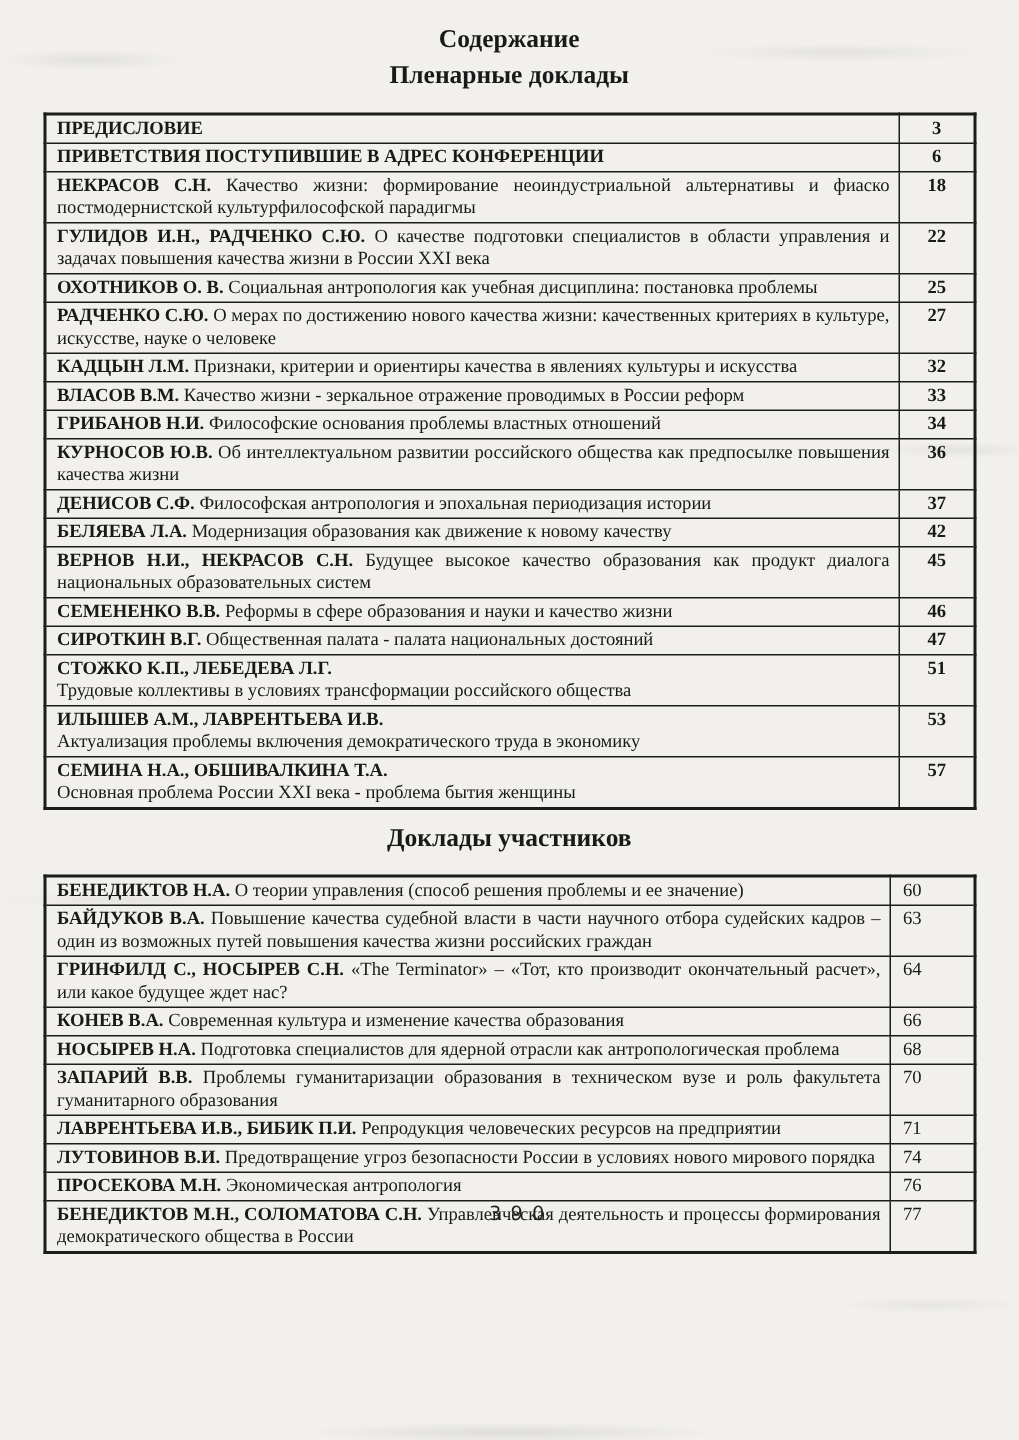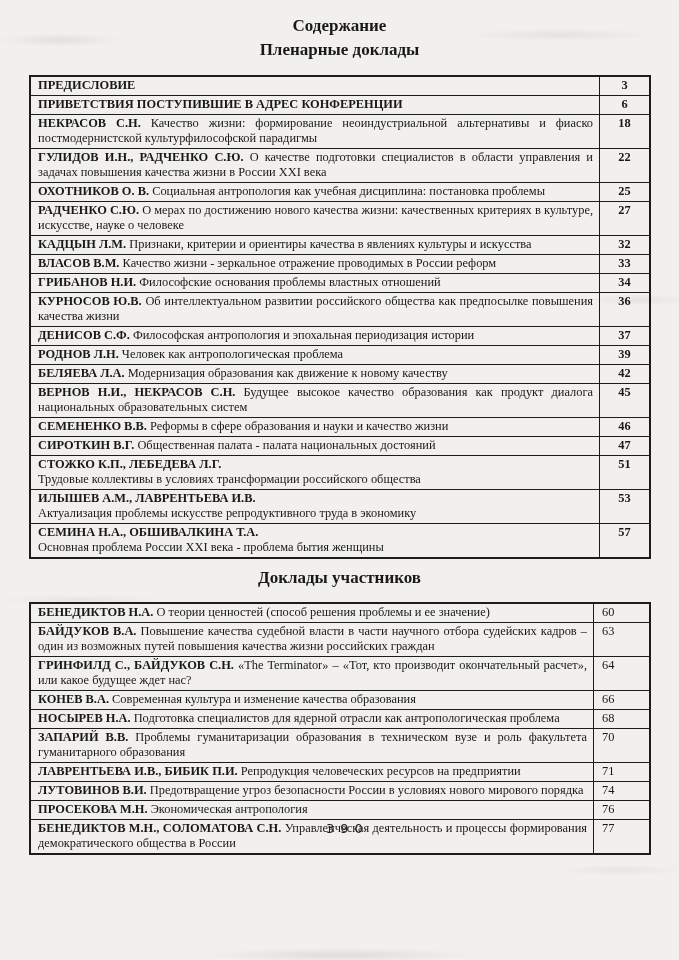--- a/index.html
+++ b/index.html
@@ -151,68 +151,64 @@
         </tr>
         <tr>
           <td class="cell-text"><span class="authors">КУРНОСОВ Ю.В.</span> <span class="work-title">Об интеллектуальном развитии российского общества как предпосылке повышения качества жизни</span></td>
           <td class="cell-page">36</td>
         </tr>
         <tr>
           <td class="cell-text"><span class="authors">ДЕНИСОВ С.Ф.</span> <span class="work-title">Философская антропология и эпохальная периодизация истории</span></td>
           <td class="cell-page">37</td>
         </tr>
         <tr>
-          <td class="cell-text"><span class="authors">РОДНОВ Л.Н.</span> <span class="work-title">Человек как антропологическая проблема</span></td>
-          <td class="cell-page">39</td>
-        </tr>
-        <tr>
           <td class="cell-text"><span class="authors">БЕЛЯЕВА Л.А.</span> <span class="work-title">Модернизация образования как движение к новому качеству</span></td>
           <td class="cell-page">42</td>
         </tr>
         <tr>
           <td class="cell-text"><span class="authors">ВЕРНОВ Н.И., НЕКРАСОВ С.Н.</span> <span class="work-title">Будущее высокое качество образования как продукт диалога национальных образовательных систем</span></td>
           <td class="cell-page">45</td>
         </tr>
         <tr>
           <td class="cell-text"><span class="authors">СЕМЕНЕНКО В.В.</span> <span class="work-title">Реформы в сфере образования и науки и качество жизни</span></td>
           <td class="cell-page">46</td>
         </tr>
         <tr>
           <td class="cell-text"><span class="authors">СИРОТКИН В.Г.</span> <span class="work-title">Общественная палата - палата национальных достояний</span></td>
           <td class="cell-page">47</td>
         </tr>
         <tr>
           <td class="cell-text"><span class="authors">СТОЖКО К.П., ЛЕБЕДЕВА Л.Г.</span><br><span class="work-title">Трудовые коллективы в условиях трансформации российского общества</span></td>
           <td class="cell-page">51</td>
         </tr>
         <tr>
-          <td class="cell-text"><span class="authors">ИЛЫШЕВ А.М., ЛАВРЕНТЬЕВА И.В.</span><br><span class="work-title">Актуализация проблемы искусстве репродуктивного труда в экономику</span></td>
+          <td class="cell-text"><span class="authors">ИЛЫШЕВ А.М., ЛАВРЕНТЬЕВА И.В.</span><br><span class="work-title">Актуализация проблемы включения демократического труда в экономику</span></td>
           <td class="cell-page">53</td>
         </tr>
         <tr>
           <td class="cell-text"><span class="authors">СЕМИНА Н.А., ОБШИВАЛКИНА Т.А.</span><br><span class="work-title">Основная проблема России XXI века - проблема бытия женщины</span></td>
           <td class="cell-page">57</td>
         </tr>
       </tbody>
   </table>
 
   <h2 class="section-title second">Доклады участников</h2>
 
   <table class="toc t2">
     <tbody>
         <tr>
-          <td class="cell-text"><span class="authors">БЕНЕДИКТОВ Н.А.</span> <span class="work-title">О теории ценностей (способ решения проблемы и ее значение)</span></td>
+          <td class="cell-text"><span class="authors">БЕНЕДИКТОВ Н.А.</span> <span class="work-title">О теории управления (способ решения проблемы и ее значение)</span></td>
           <td class="cell-page">60</td>
         </tr>
         <tr>
           <td class="cell-text"><span class="authors">БАЙДУКОВ В.А.</span> <span class="work-title">Повышение качества судебной власти в части научного отбора судейских кадров – один из возможных путей повышения качества жизни российских граждан</span></td>
           <td class="cell-page">63</td>
         </tr>
         <tr>
-          <td class="cell-text"><span class="authors">ГРИНФИЛД С., БАЙДУКОВ С.Н.</span> <span class="work-title">«The Terminator» – «Тот, кто производит окончательный расчет», или какое будущее ждет нас?</span></td>
+          <td class="cell-text"><span class="authors">ГРИНФИЛД С., НОСЫРЕВ С.Н.</span> <span class="work-title">«The Terminator» – «Тот, кто производит окончательный расчет», или какое будущее ждет нас?</span></td>
           <td class="cell-page">64</td>
         </tr>
         <tr>
           <td class="cell-text"><span class="authors">КОНЕВ В.А.</span> <span class="work-title">Современная культура и изменение качества образования</span></td>
           <td class="cell-page">66</td>
         </tr>
         <tr>
           <td class="cell-text"><span class="authors">НОСЫРЕВ Н.А.</span> <span class="work-title">Подготовка специалистов для ядерной отрасли как антропологическая проблема</span></td>
           <td class="cell-page">68</td>
         </tr>

